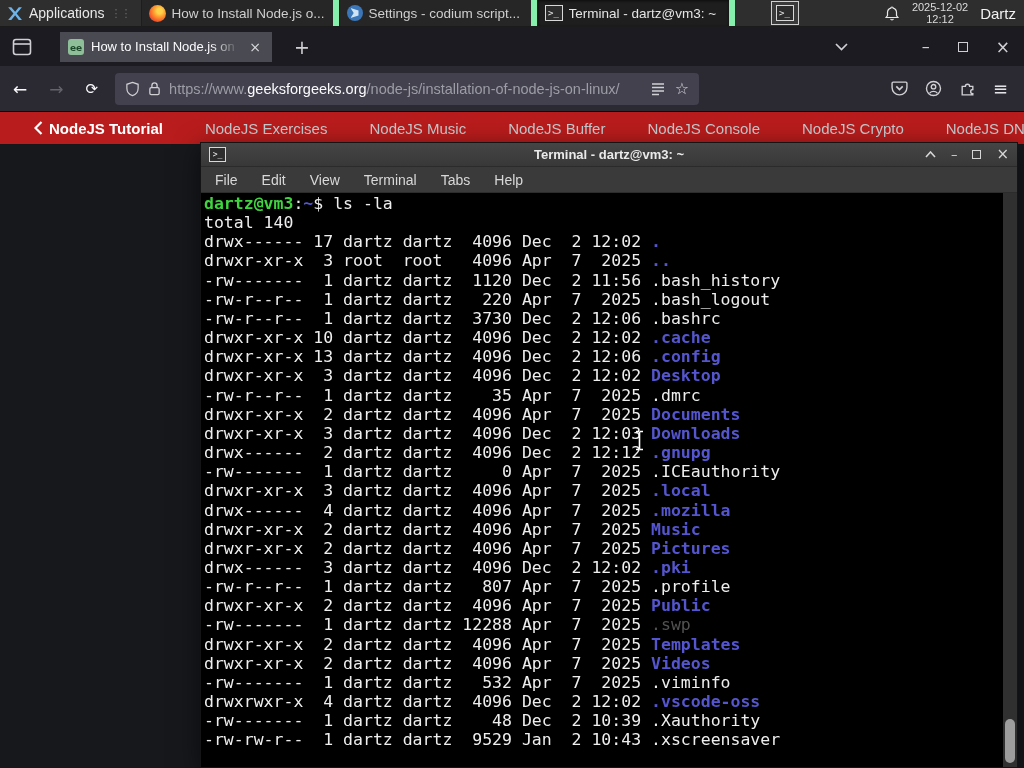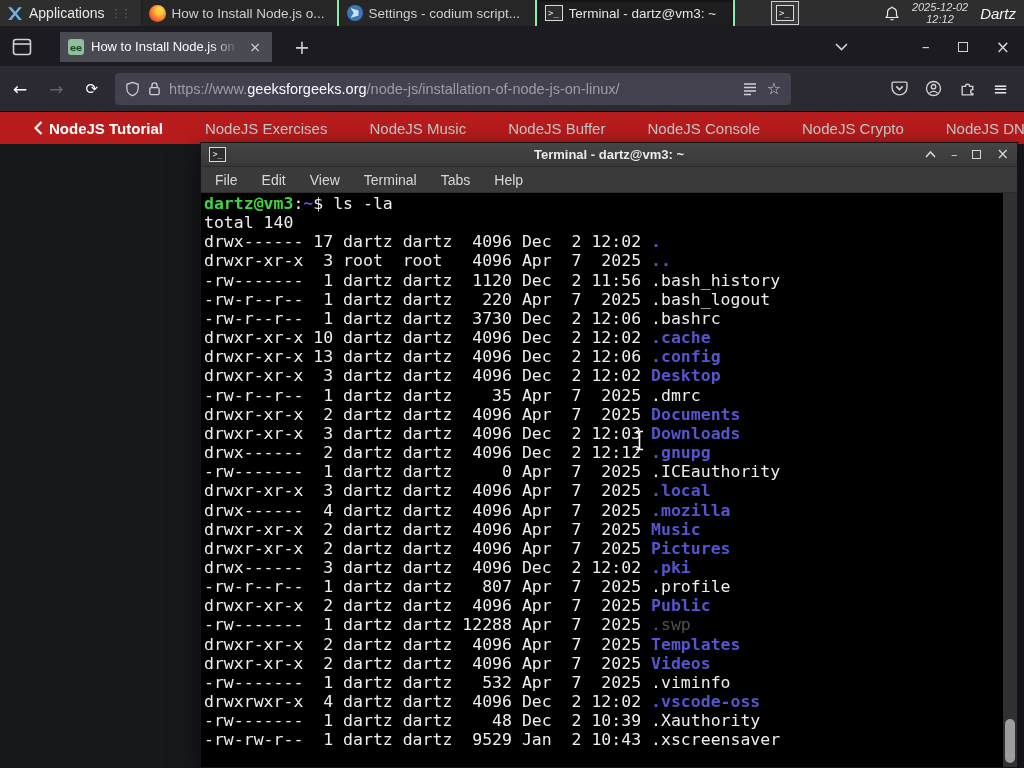--- a/index.html
+++ b/index.html
@@ -7,28 +7,28 @@
               font-family:"Liberation Sans", sans-serif; }
   #screen { position:relative; width:1024px; height:768px; background:#16181c; overflow:hidden; }
   .uico { font-family:"DejaVu Sans", sans-serif; }
 
   
   .taskbar { position:absolute; left:0; top:0; width:1024px; height:27px;
              background:#2e2e2e; display:flex; align-items:stretch; border-bottom:1px solid #1b1b1b; }
   .apps-btn { display:flex; align-items:center; gap:6px; padding:0 8px 0 6px; color:#e8e8e8; font-size:14px; cursor:default; }
   .panel-handle { color:#6a6a6a; font-size:11px; letter-spacing:-1px; margin-right:2px; }
   .task-btn { width:198px; display:flex; align-items:center; gap:6px; padding:0 7px;
-              background:#262626; border-left:1px solid #1d1d1d; border-right:2px solid #86efac;
+              background:#262626; border-left:1px solid #1d1d1d; border-right:6px solid #86efac;
               color:#cfcfcf; font-size:13.5px; }
   .task-btn .ttl { white-space:nowrap; overflow:hidden; }
   .task-btn.active { background:#1e1e1e; box-shadow:inset 0 1px 3px rgba(0,0,0,.6); color:#e4e4e4; }
   .tray { margin-left:36px; display:flex; align-items:center; }
   .tray-box { width:28px; height:24px; border:1px solid #cfcfcf; background:#3a3a3a;
               display:flex; align-items:center; justify-content:center; }
-  .bar-right { margin-left:auto; display:flex; align-items:center; gap:12px; padding-right:8px;font-style:italic; }
+  .bar-right { margin-left:auto; display:flex; align-items:center; gap:12px; padding-right:8px; }
   .clock { text-align:center; color:#dcdcdc; font-size:11px; line-height:12px; }
   .user-name { color:#f2f2f2; font-size:15px; }
 
   .mini-term { width:18px; height:16px; background:#2d2d2d; border:1px solid #d8d8d8;
                color:#e8e8e8; font-family:"DejaVu Sans Mono",monospace; font-size:9px;
                display:flex; align-items:center; justify-content:center; }
   .ff-ball { width:17px; height:17px; border-radius:50%;
              background:radial-gradient(circle at 62% 35%, #ffd24a 0 18%, #ff9a2e 40%, #f3522a 70%, #c0316e 100%); }
   .vsc-ball { width:16px; height:16px; border-radius:50%; background:#3b77b8; position:relative; }
   .vsc-ball::after { content:""; position:absolute; left:4px; top:3px; width:8px; height:10px;
@@ -48,21 +48,21 @@
   .tab-right { margin-left:auto; display:flex; align-items:center; color:#cfcfd4; }
   .tab-right .wbtn { padding:4px 14px; display:flex; align-items:center; }
   .alltabs { margin-right:46px; }
   .maxbox { width:10px; height:10px; border:1.6px solid #cfcfd4; }
 
   
   .toolbar { position:absolute; left:0; top:66px; width:1024px; height:46px; background:#2b2a33;
              display:flex; align-items:center; border-bottom:1px solid #0c0c0d; }
   .navico { font-size:17px; color:#fbfbfe; padding:5px 9px; margin-left:4px; }
   .navico.disabled { color:#64636c; }
-  .urlbar { margin-left:8px; width:676px; height:32px; background:#42414d; border-radius:4px;
+  .urlbar { margin-left:8px; width:584px; height:32px; background:#42414d; border-radius:4px;
             display:flex; align-items:center; padding:0 10px; gap:8px; }
   .url-text { flex:1; font-size:14.5px; white-space:nowrap; overflow:hidden; color:#9d9da7; }
   .url-text .dom { color:#fbfbfe; }
   .url-end { display:flex; align-items:center; gap:10px; }
   .star { font-size:16px; color:#d0d0d4; }
   .tool-right { margin-left:auto; display:flex; align-items:center; gap:9px; padding-right:12px; }
   .tool-right > span { display:flex; align-items:center; padding:4px; }
   .hamburger { font-size:18px; color:#e3e3e8; }
 
   

